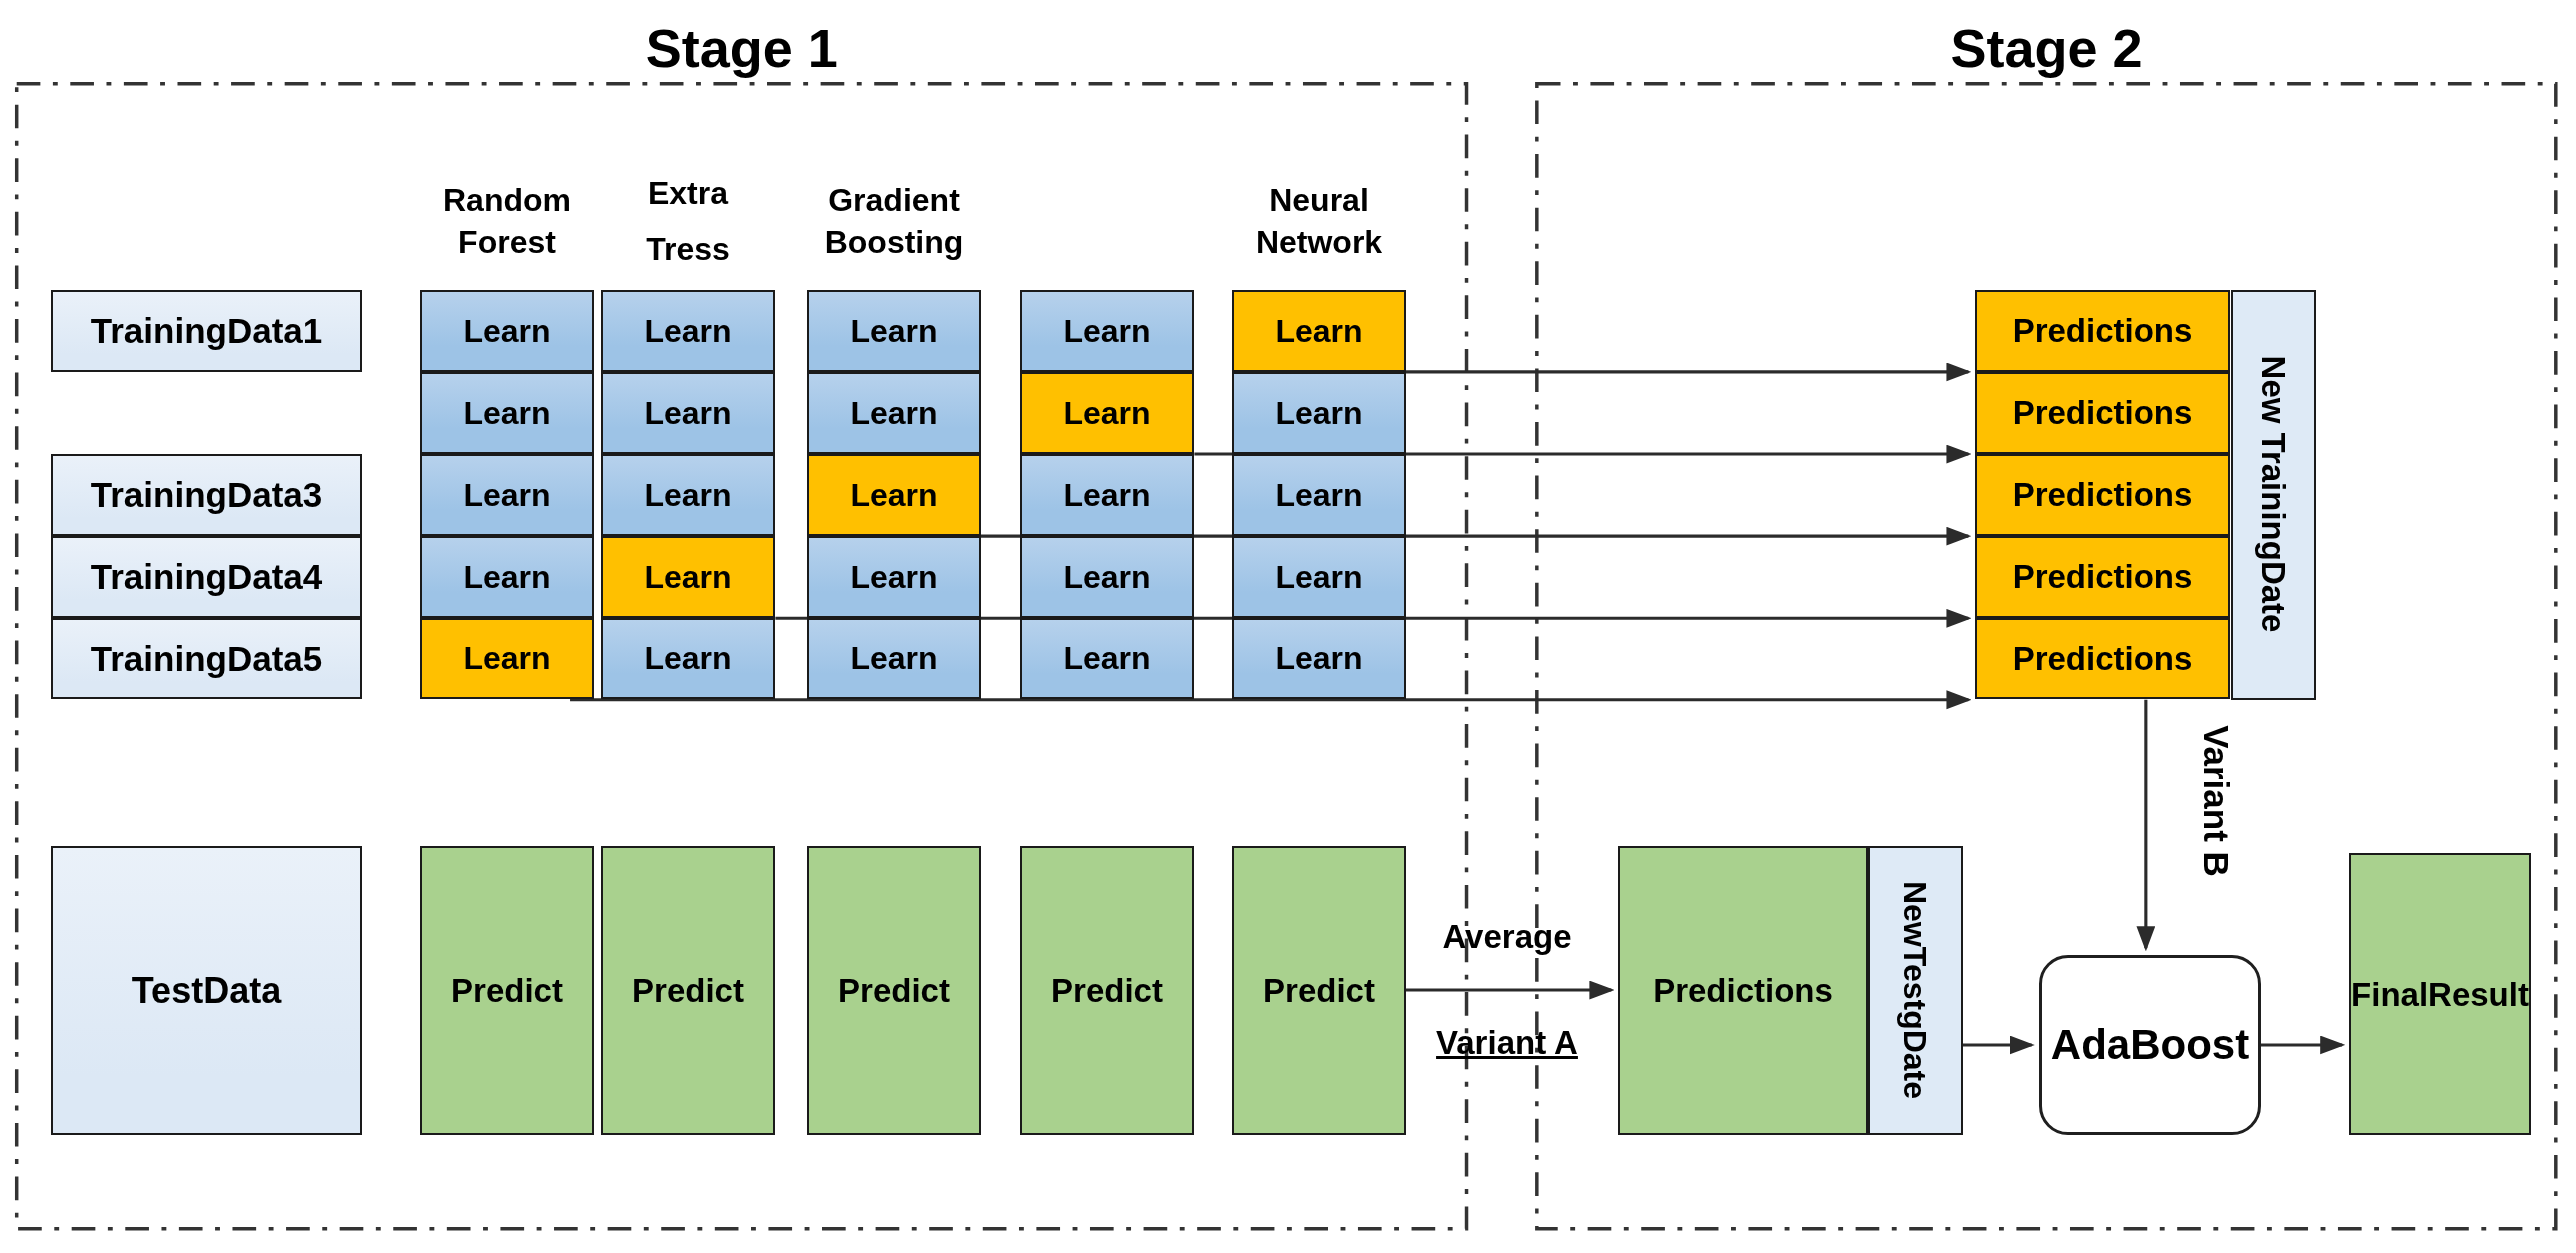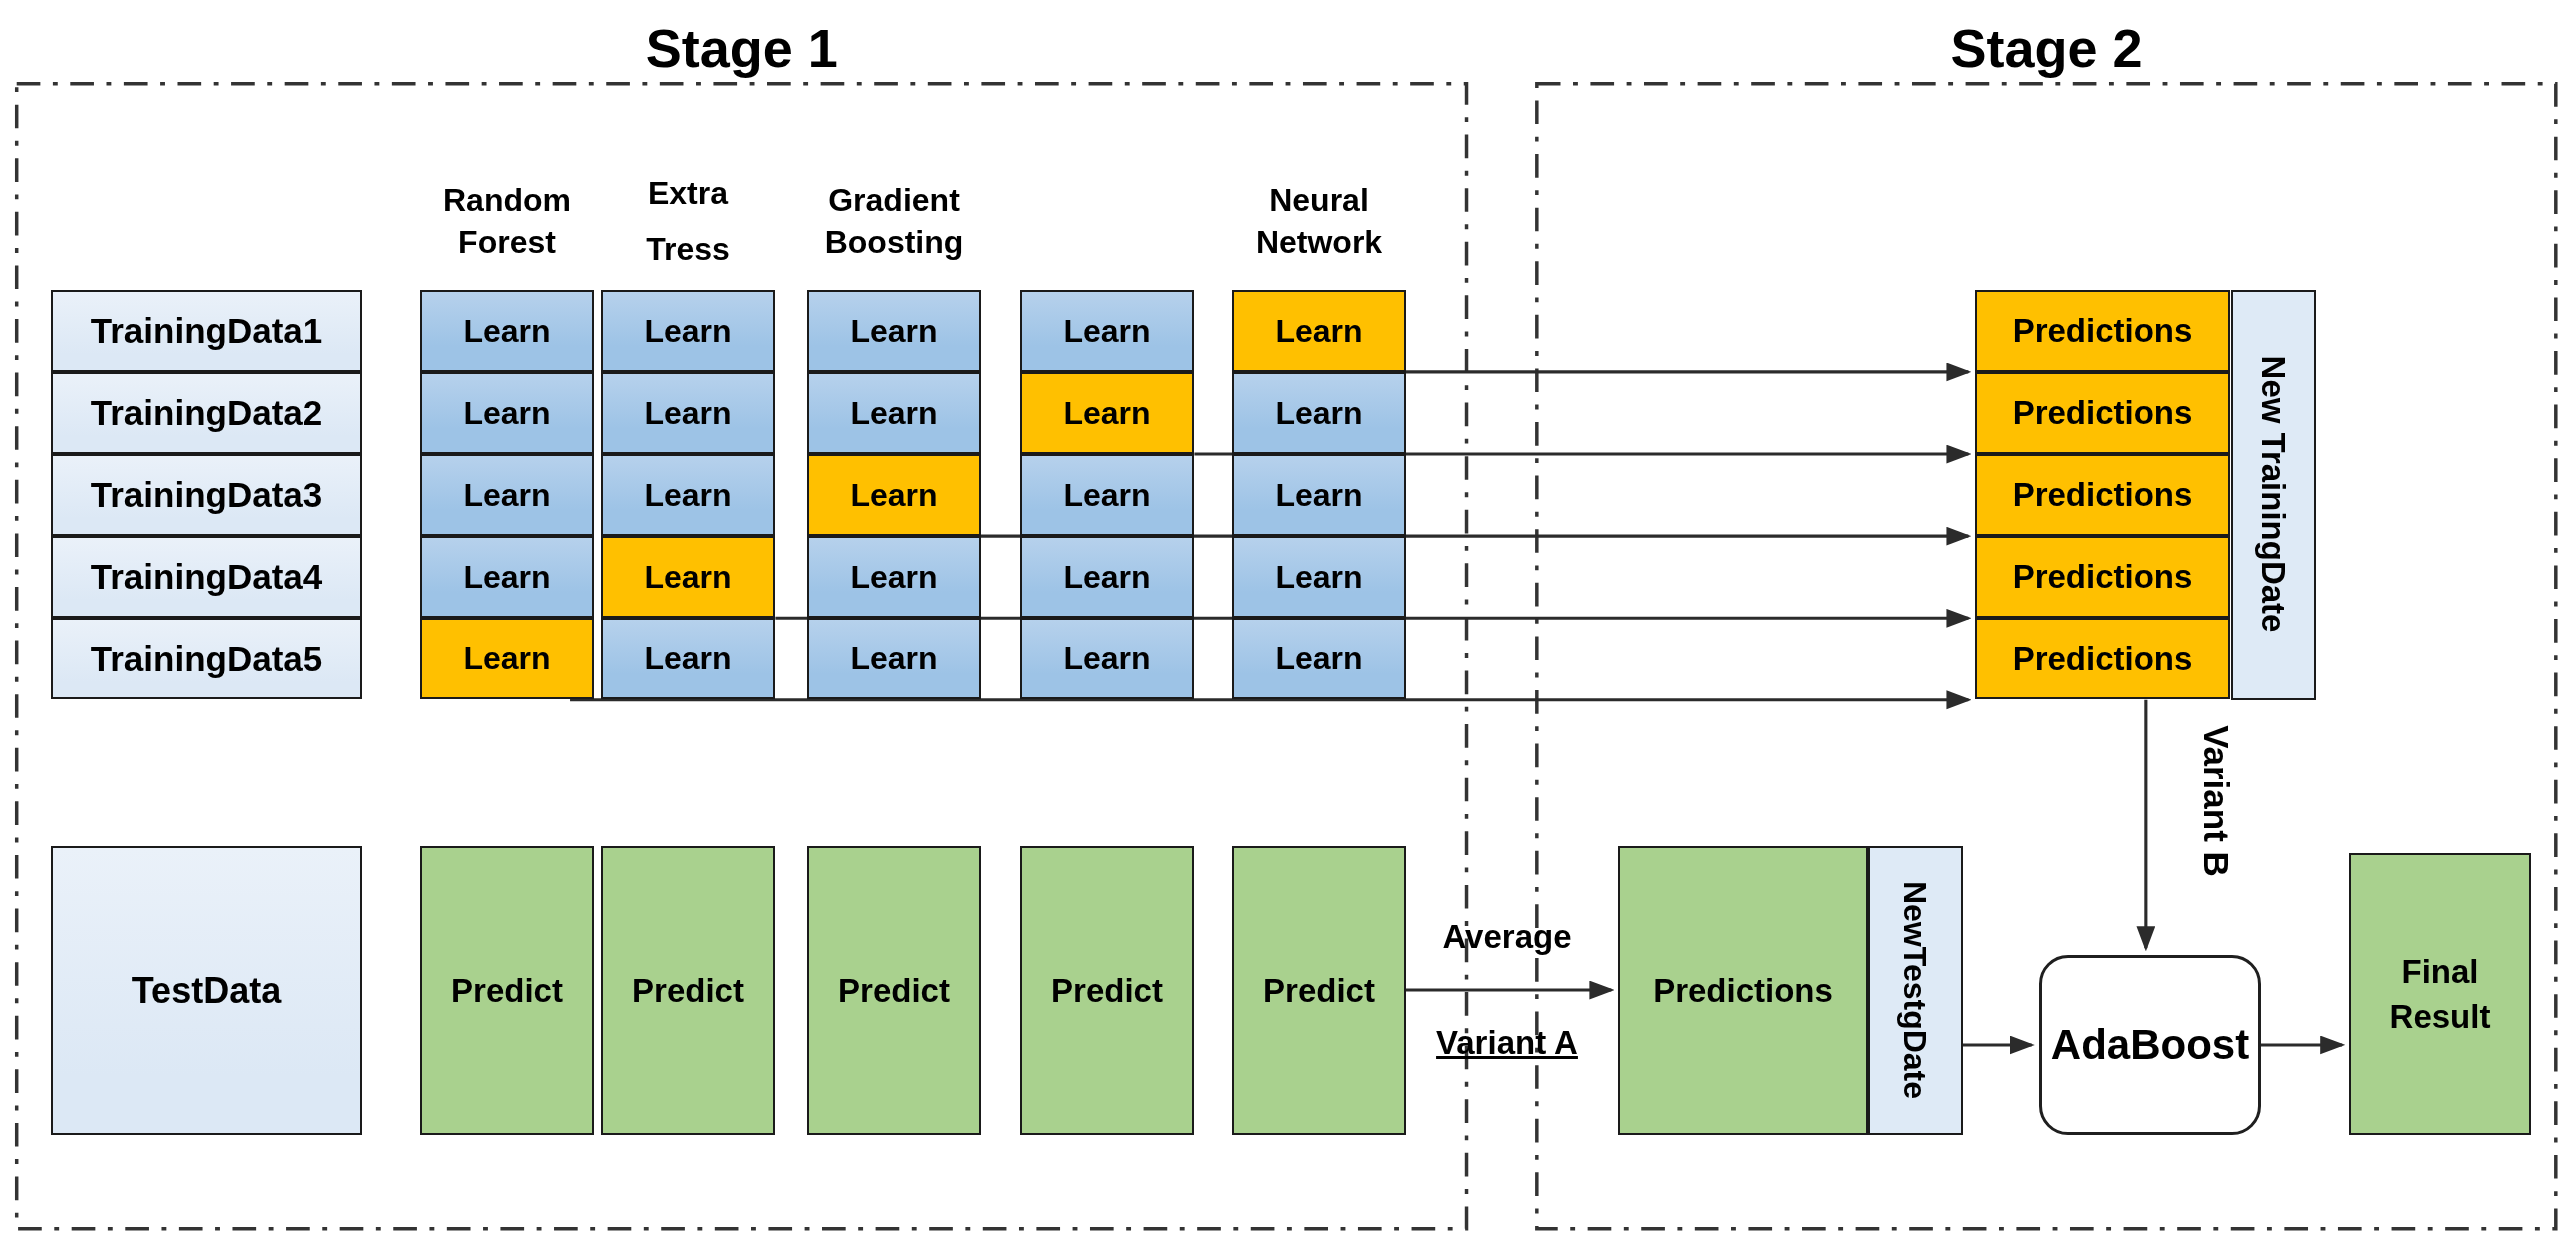--- a/index.html
+++ b/index.html
@@ -53,21 +53,21 @@
   .bottom-box{top:846px;height:289px;}
   .testdata{left:51px;width:311px;border:2.8px solid #1a1a1a;font-size:36px;
        background:linear-gradient(180deg,#eaf1f9 0%, var(--data-light-blue,#DCE8F5) 80%);}
   .predict{border:2.8px solid #1a1a1a;font-size:33px;background:var(--predict-green,#A9D18E);}
   .pred-green{left:1618px;width:250px;border:2.8px solid #1a1a1a;font-size:33px;
        background:var(--predict-green,#A9D18E);}
   .newtest-strip{left:1868px;width:95px;}
   .adaboost{left:2039px;top:955px;width:222px;height:180px;border:3.5px solid #1f1f1f;
        border-radius:29px;background:#fff;font-size:42px;}
   .final{left:2349px;top:853px;width:182px;height:282px;border:2.8px solid #1a1a1a;
-       flex-direction:column;font-size:33px;line-height:45px;background:var(--predict-green,#A9D18E);}
+       flex-direction:row;font-size:33px;line-height:45px;background:var(--predict-green,#A9D18E);}
   .flow-label{position:absolute;z-index:3;display:flex;align-items:center;justify-content:center;
        font-weight:bold;font-size:33px;color:#000;}
 </style>
 </head>
 <body>
 
 <div id="canvas">
 
   <svg id="wires" width="2576" height="1254" viewBox="0 0 3701 1801">
     <defs>
@@ -108,21 +108,20 @@
   <div class="header c2">
     <span>Gradient</span>
     <span>Boosting</span>
   </div>
   <div class="header c4">
     <span>Neural</span>
     <span>Network</span>
   </div>
 
   <div class="box row-label r0">TrainingData1</div>
-  <div class="box row-label r1">TrainingData2</div>
   <div class="box row-label r2">TrainingData3</div>
   <div class="box row-label r3">TrainingData4</div>
   <div class="box row-label r4">TrainingData5</div>
 
   <div class="box learn-cell r0 c0">Learn</div>
   <div class="box learn-cell r0 c1">Learn</div>
   <div class="box learn-cell r0 c2">Learn</div>
   <div class="box learn-cell r0 c3">Learn</div>
   <div class="box learn-cell r0 c4 hl">Learn</div>
 

